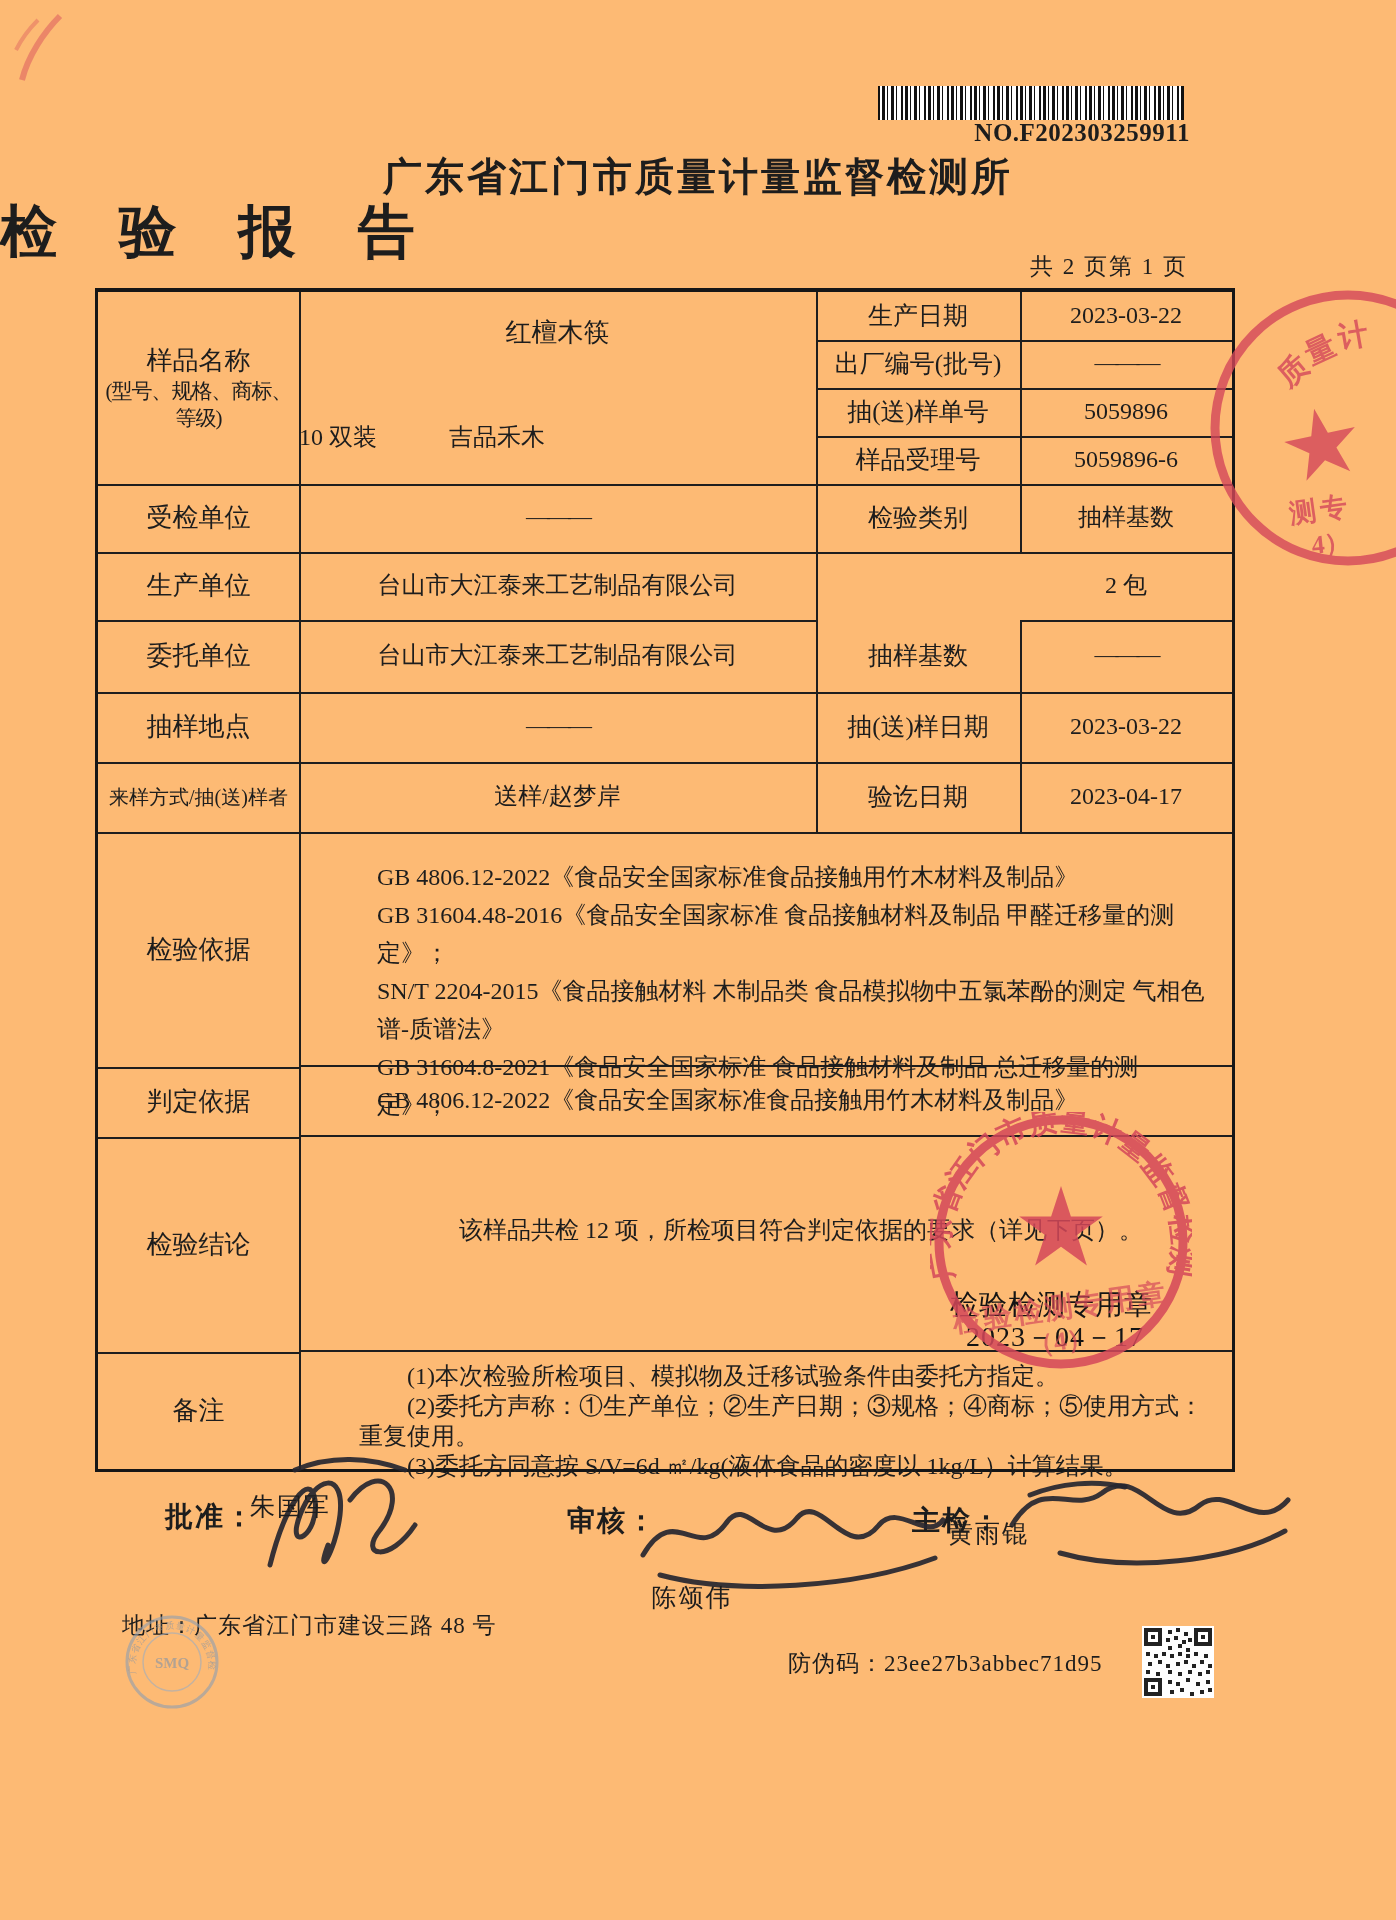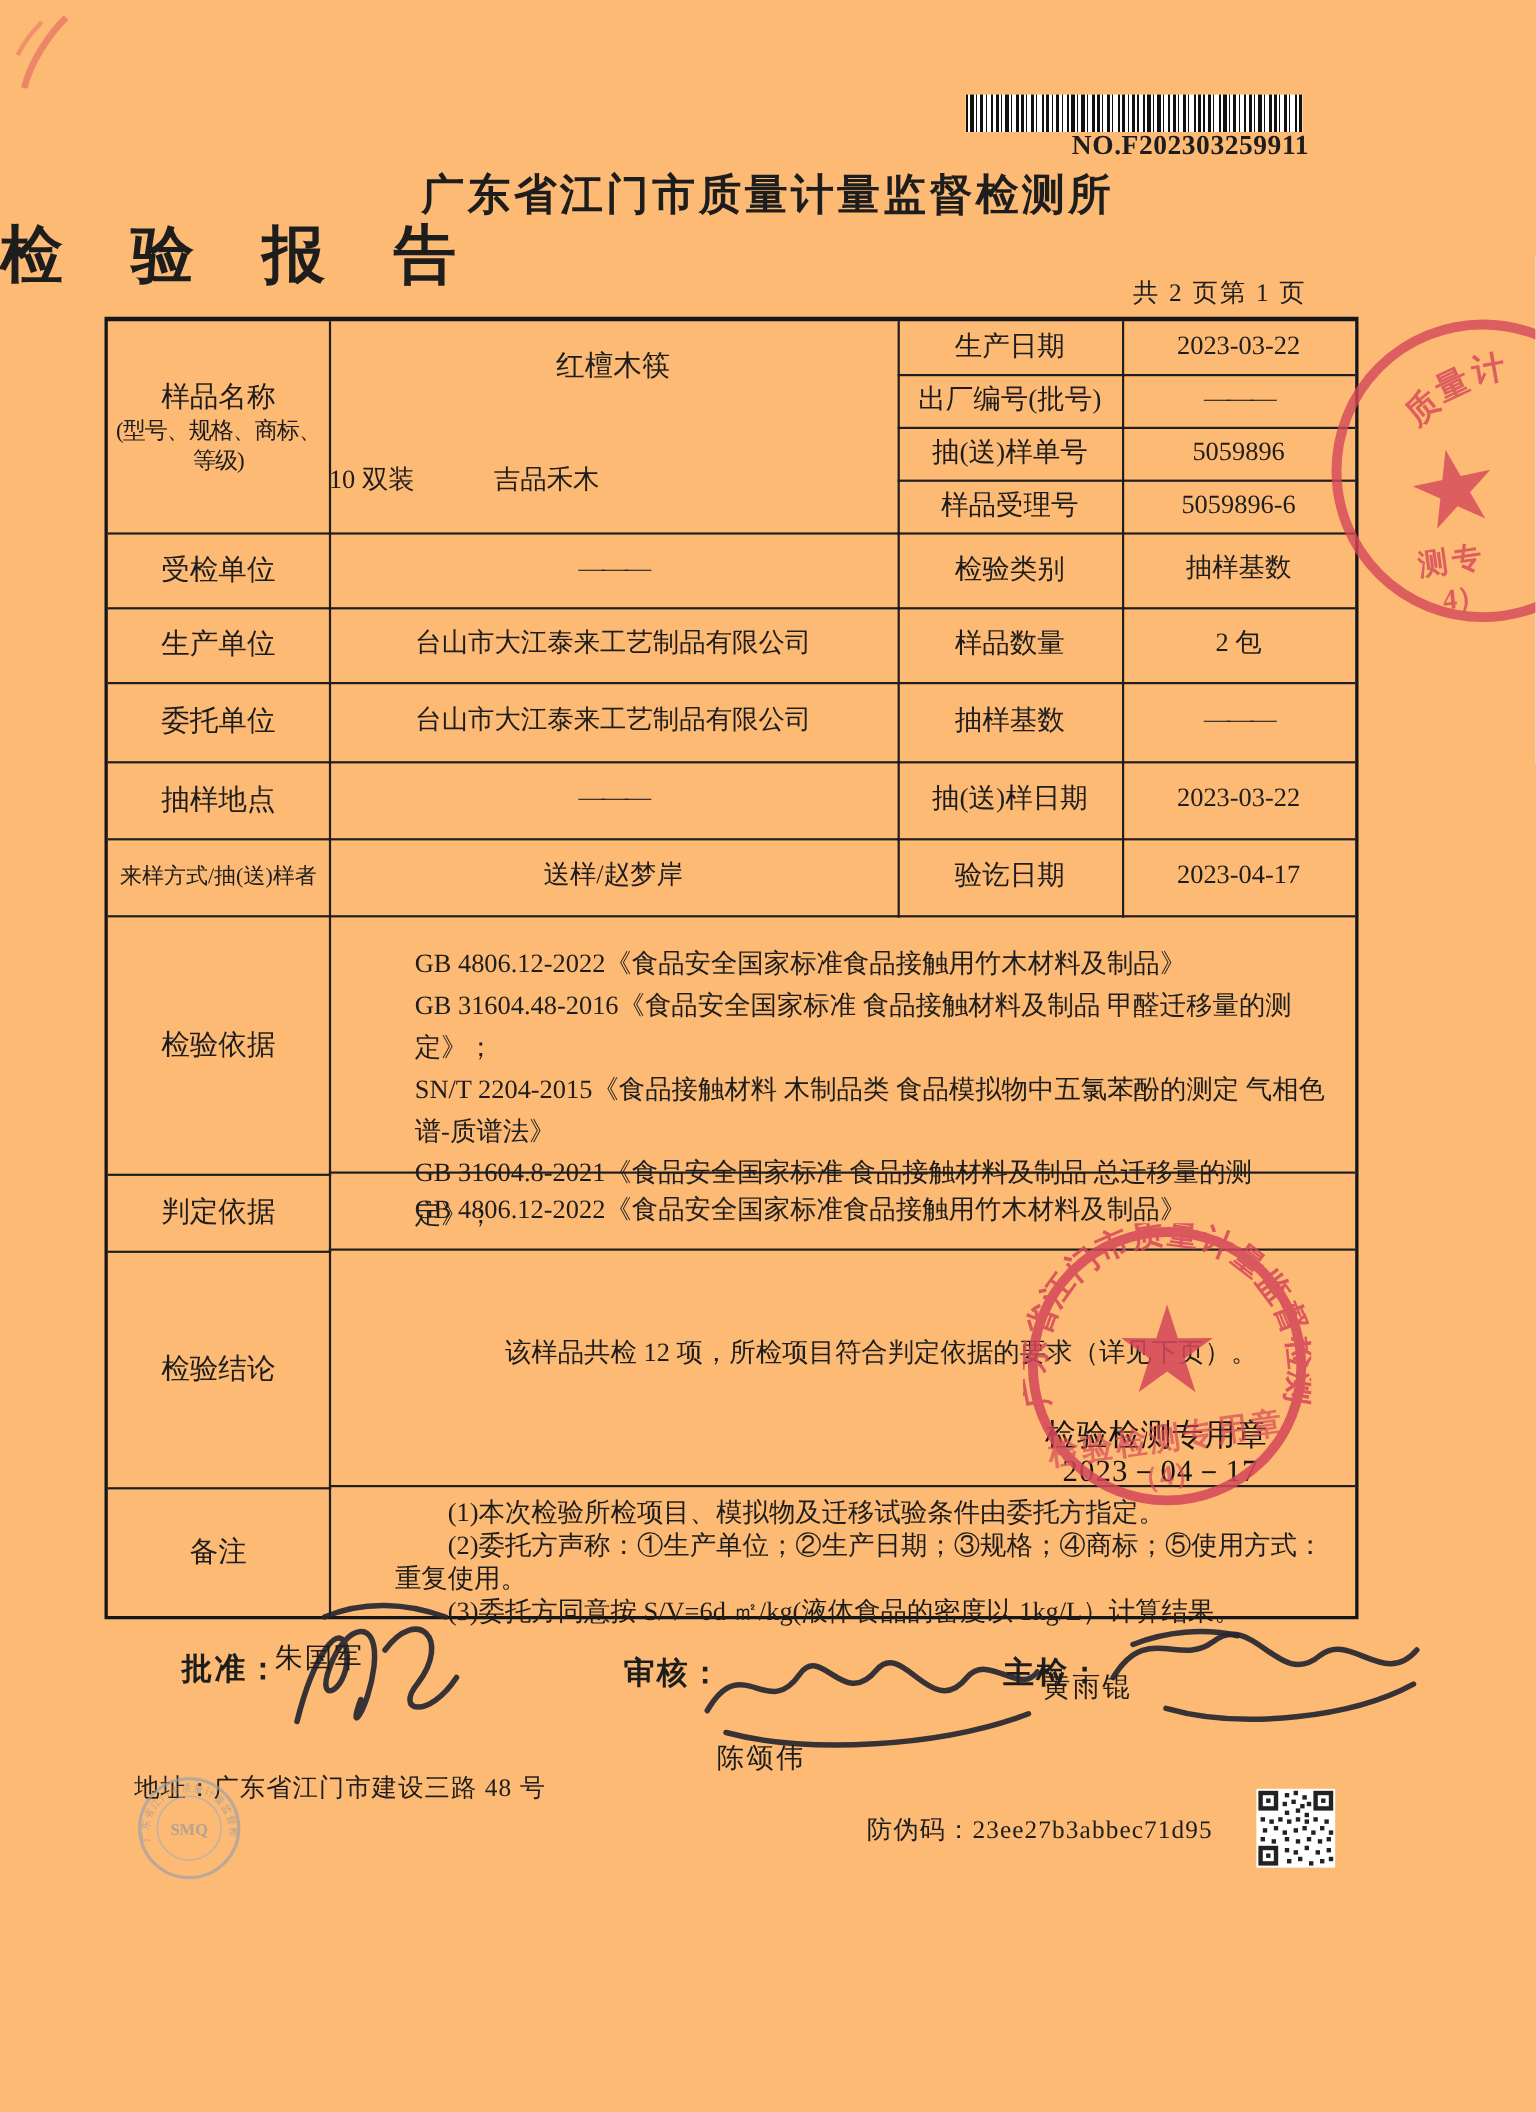--- a/index.html
+++ b/index.html
@@ -87,21 +87,20 @@
     <div class="cell rlab bR bB center" style="left:718px;top:144px;width:204px;height:48px">样品受理号</div>
     <div class="cell bB center" style="left:922px;top:144px;width:212px;height:48px">5059896-6</div>
 
     <div class="cell bR bB center" style="left:201px;top:192px;width:517px;height:68px">
         <span class="dash">———</span>
       </div>
     <div class="cell rlab bR bB center" style="left:718px;top:192px;width:204px;height:68px">检验类别</div>
     <div class="cell bB center" style="left:922px;top:192px;width:212px;height:68px">抽样基数</div>
 
     <div class="cell bR bB center" style="left:201px;top:260px;width:517px;height:68px">台山市大江泰来工艺制品有限公司</div>
-    <div class="cell rlab bR bB center" style="left:718px;top:260px;width:204px;height:68px">样品数量</div>
     <div class="cell bB center" style="left:922px;top:260px;width:212px;height:68px">2 包</div>
 
     <div class="cell bR bB center" style="left:201px;top:328px;width:517px;height:72px">台山市大江泰来工艺制品有限公司</div>
     <div class="cell rlab bR bB center" style="left:718px;top:328px;width:204px;height:72px">抽样基数</div>
     <div class="cell bB center" style="left:922px;top:328px;width:212px;height:72px">
         <span class="dash">———</span>
       </div>
 
     <div class="cell bR bB center" style="left:201px;top:400px;width:517px;height:70px">
         <span class="dash">———</span>

